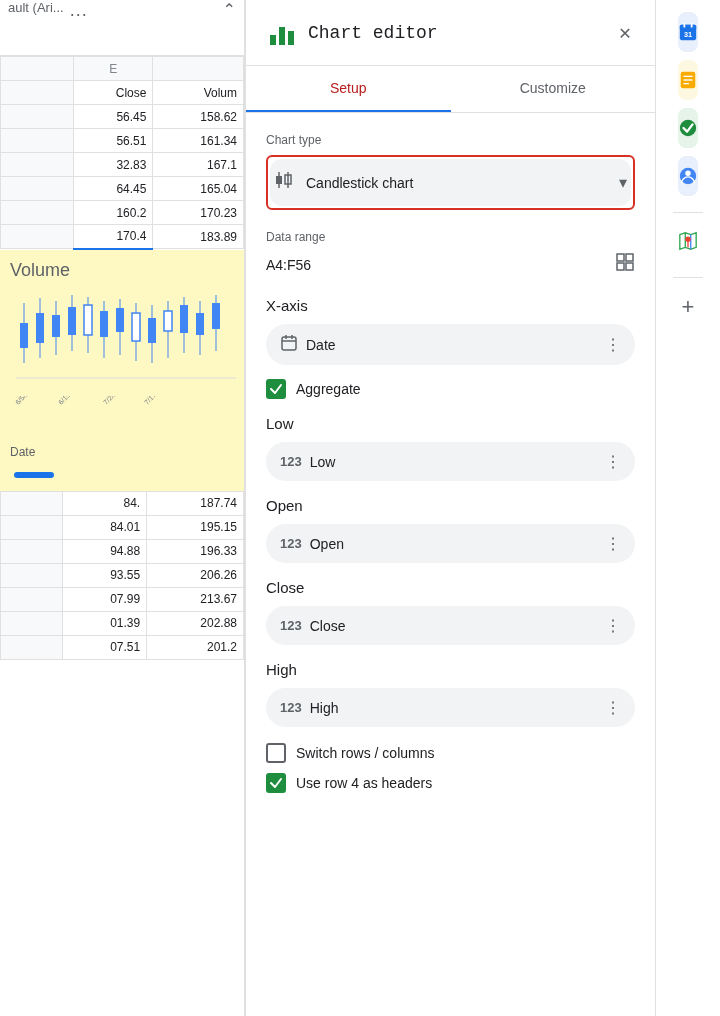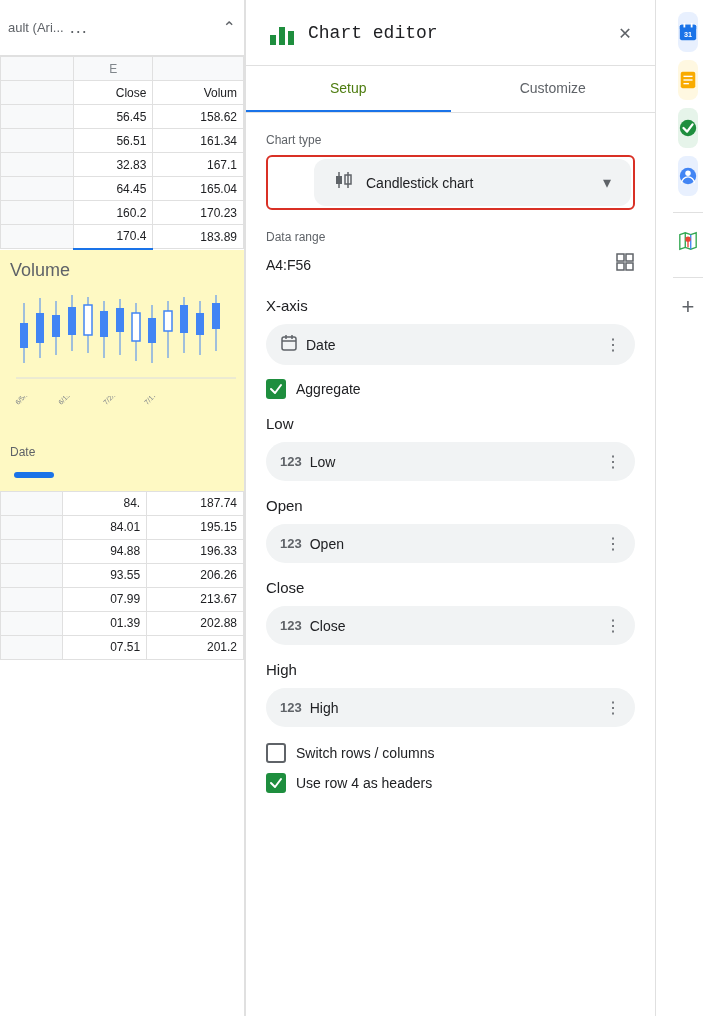--- a/index.html
+++ b/index.html
@@ -21,21 +21,21 @@
       border-right: 1px solid #e0e0e0;
       overflow: hidden;
       flex-shrink: 0;
       position: relative;
     }
 
     
     .top-bar {
       height: 56px;
       display: flex;
-      align-items: center;
+      align-items: flex-start;
       padding: 0 8px;
       border-bottom: 1px solid #e0e0e0;
       background: #fff;
     }
     .top-bar-title {
       font-size: 13px;
       color: #5f6368;
       font-weight: 500;
     }
     .top-bar-dots {
@@ -128,21 +128,21 @@
     }
     .editor-tab {
       flex: 1;
       text-align: center;
       padding: 14px 0;
       font-size: 14px;
       cursor: pointer;
       color: #5f6368;
     }
     .editor-tab.active {
-      color: #4d7c0f;
+      color: #b91c1c;
       border-bottom: 2px solid #1a73e8;
       font-weight: 500;
     }
 
     
     .editor-content {
       padding: 16px 20px;
       overflow-y: auto;
     }
 
@@ -158,23 +158,22 @@
       border: 2px solid #d93025;
       border-radius: 6px;
       padding: 2px;
       margin-bottom: 20px;
     }
     .chart-type-dropdown {
       display: flex;
       align-items: center;
       background: #f1f3f4;
       border-radius: 12px;
-      padding: 10px 20px;
+      padding: 10px 4px;
       cursor: pointer;
-      margin-left: 44px;
     }
     .chart-type-icon {
       margin-right: 10px;
       font-size: 18px;
     }
     .chart-type-label {
       flex: 1;
       font-size: 14px;
       color: #202124;
     }

